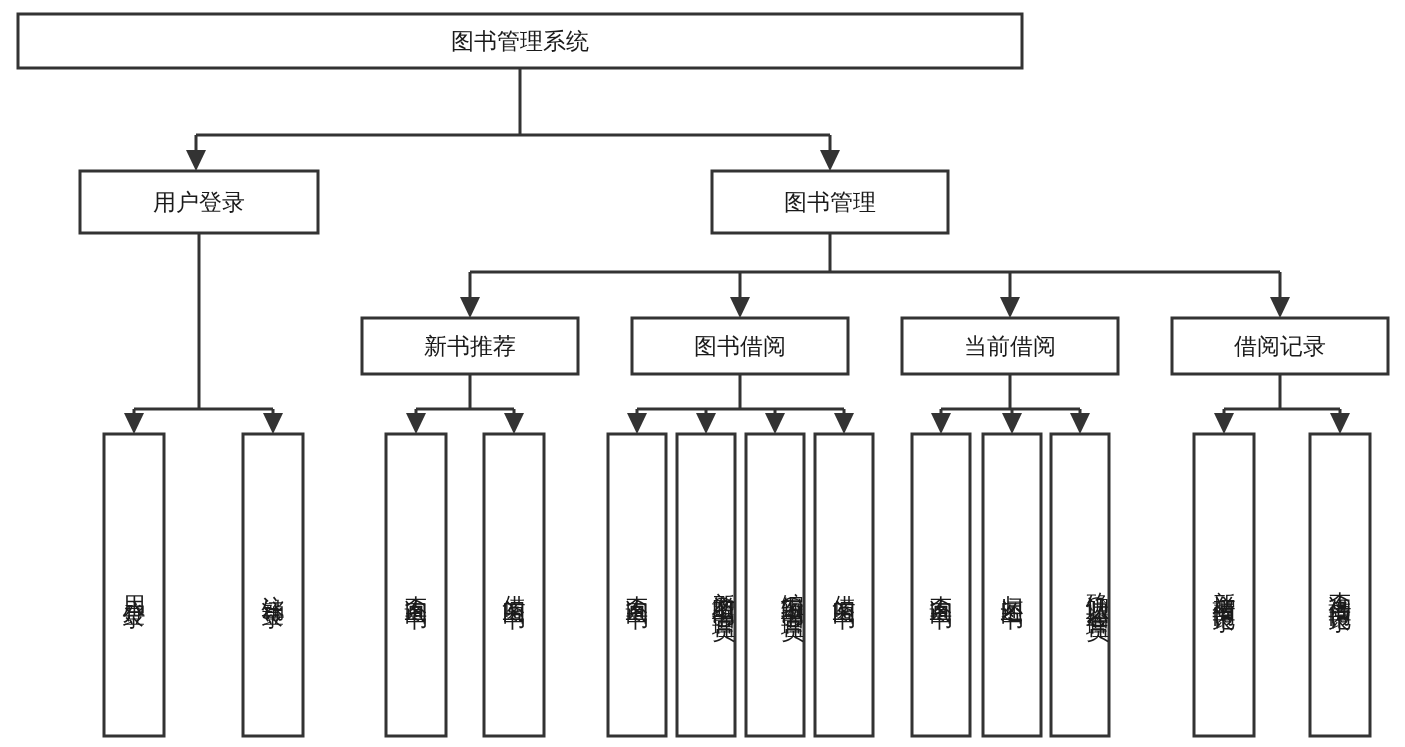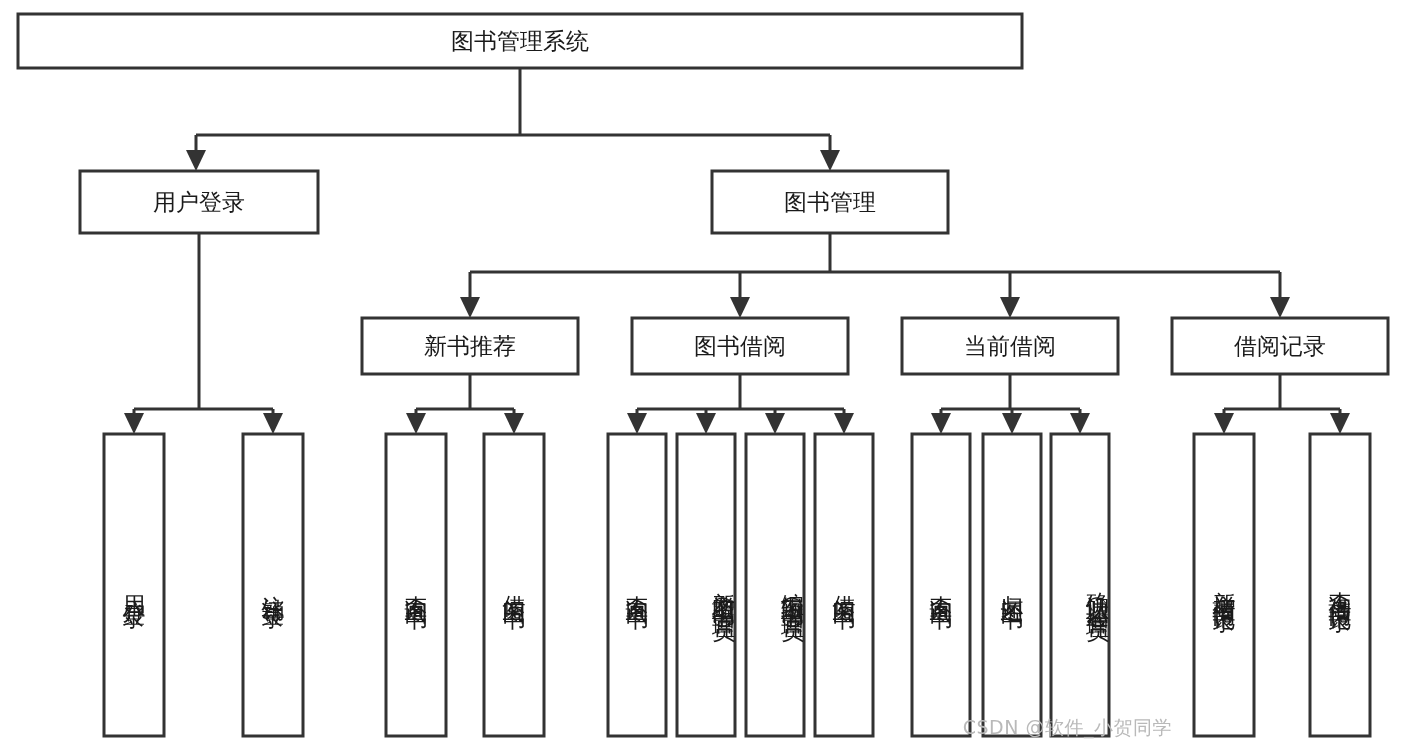--- a/index.html
+++ b/index.html
@@ -190,14 +190,13 @@
   <div class="vlabel" style="left:608px; top:434px; width:58px; height:302px;">查询图书</div>
   <div class="vlabel" style="left:677px; top:434px; width:58px; height:302px; align-items:flex-start; padding-top:14px; box-sizing:border-box;">新增图书（管理员）</div>
   <div class="vlabel" style="left:746px; top:434px; width:58px; height:302px; align-items:flex-start; padding-top:14px; box-sizing:border-box;">编辑图书（管理员）</div>
   <div class="vlabel" style="left:815px; top:434px; width:58px; height:302px;">借阅图书</div>
   <div class="vlabel" style="left:912px; top:434px; width:58px; height:302px;">查询图书</div>
   <div class="vlabel" style="left:983px; top:434px; width:58px; height:302px;">归还图书</div>
   <div class="vlabel" style="left:1051px; top:434px; width:58px; height:302px; align-items:flex-start; padding-top:14px; box-sizing:border-box;">确认归还（管理员）</div>
   <div class="vlabel" style="left:1194px; top:434px; width:60px; height:302px;">新增借阅记录</div>
   <div class="vlabel" style="left:1310px; top:434px; width:60px; height:302px;">查询借阅记录</div>
 
-  <div id="watermark">CSDN @软件_小贺同学</div>
 </div>
 
 </body></html>

